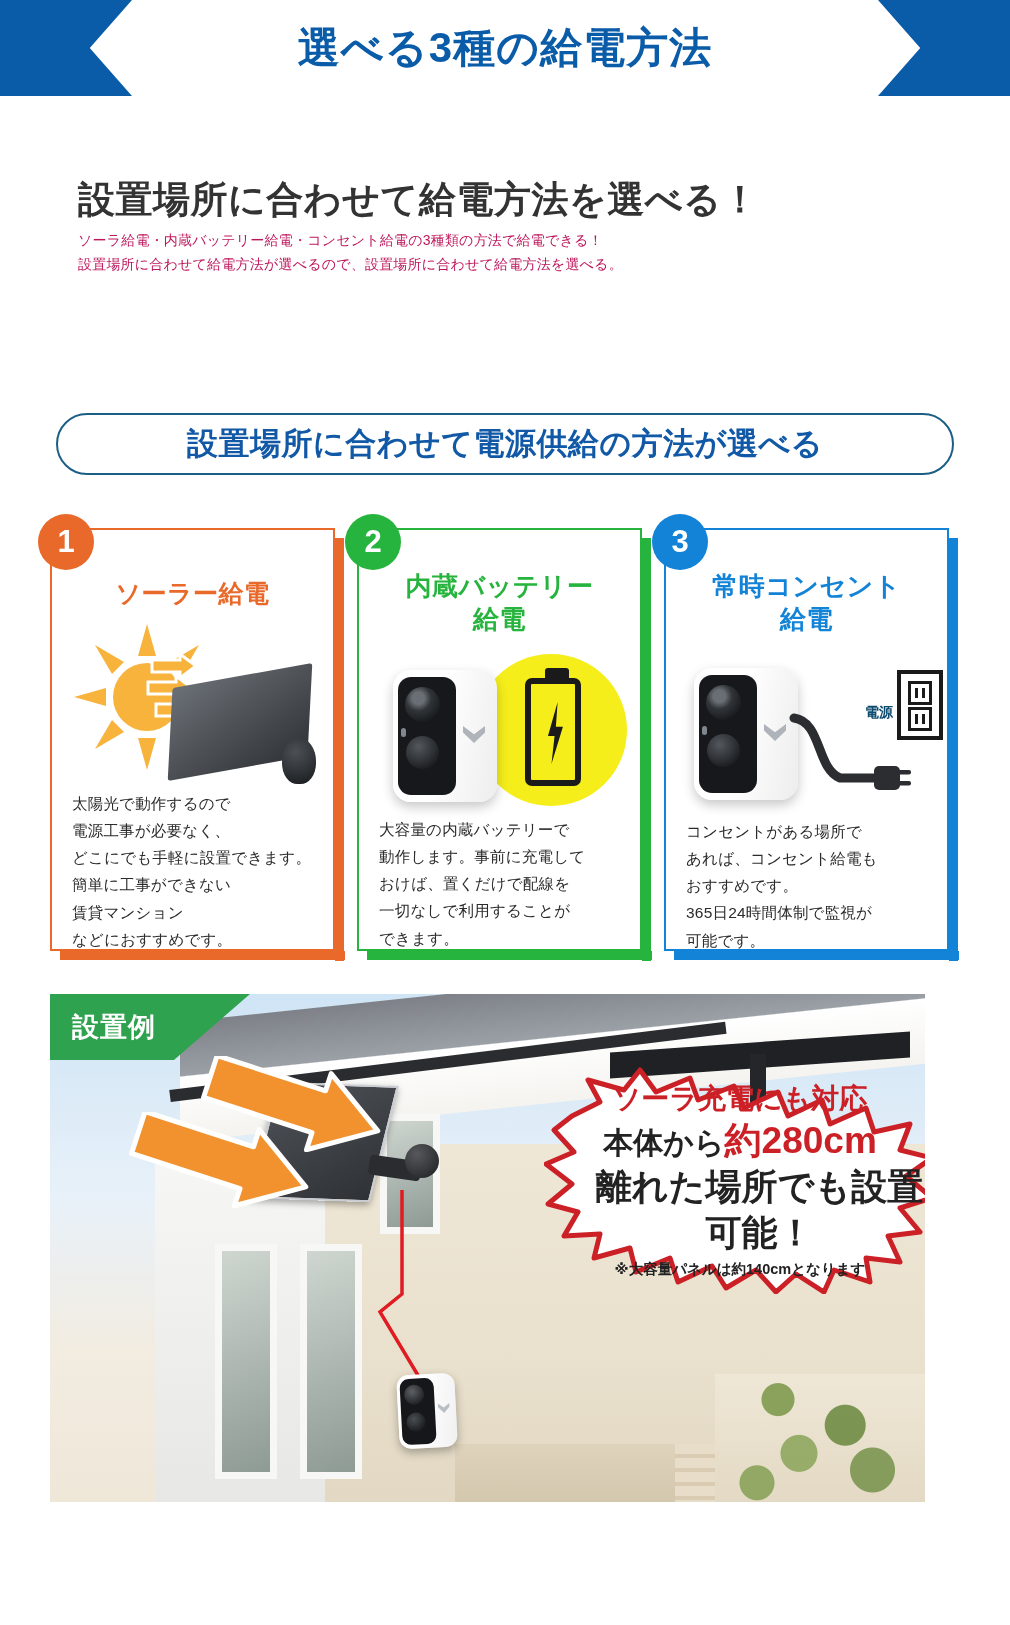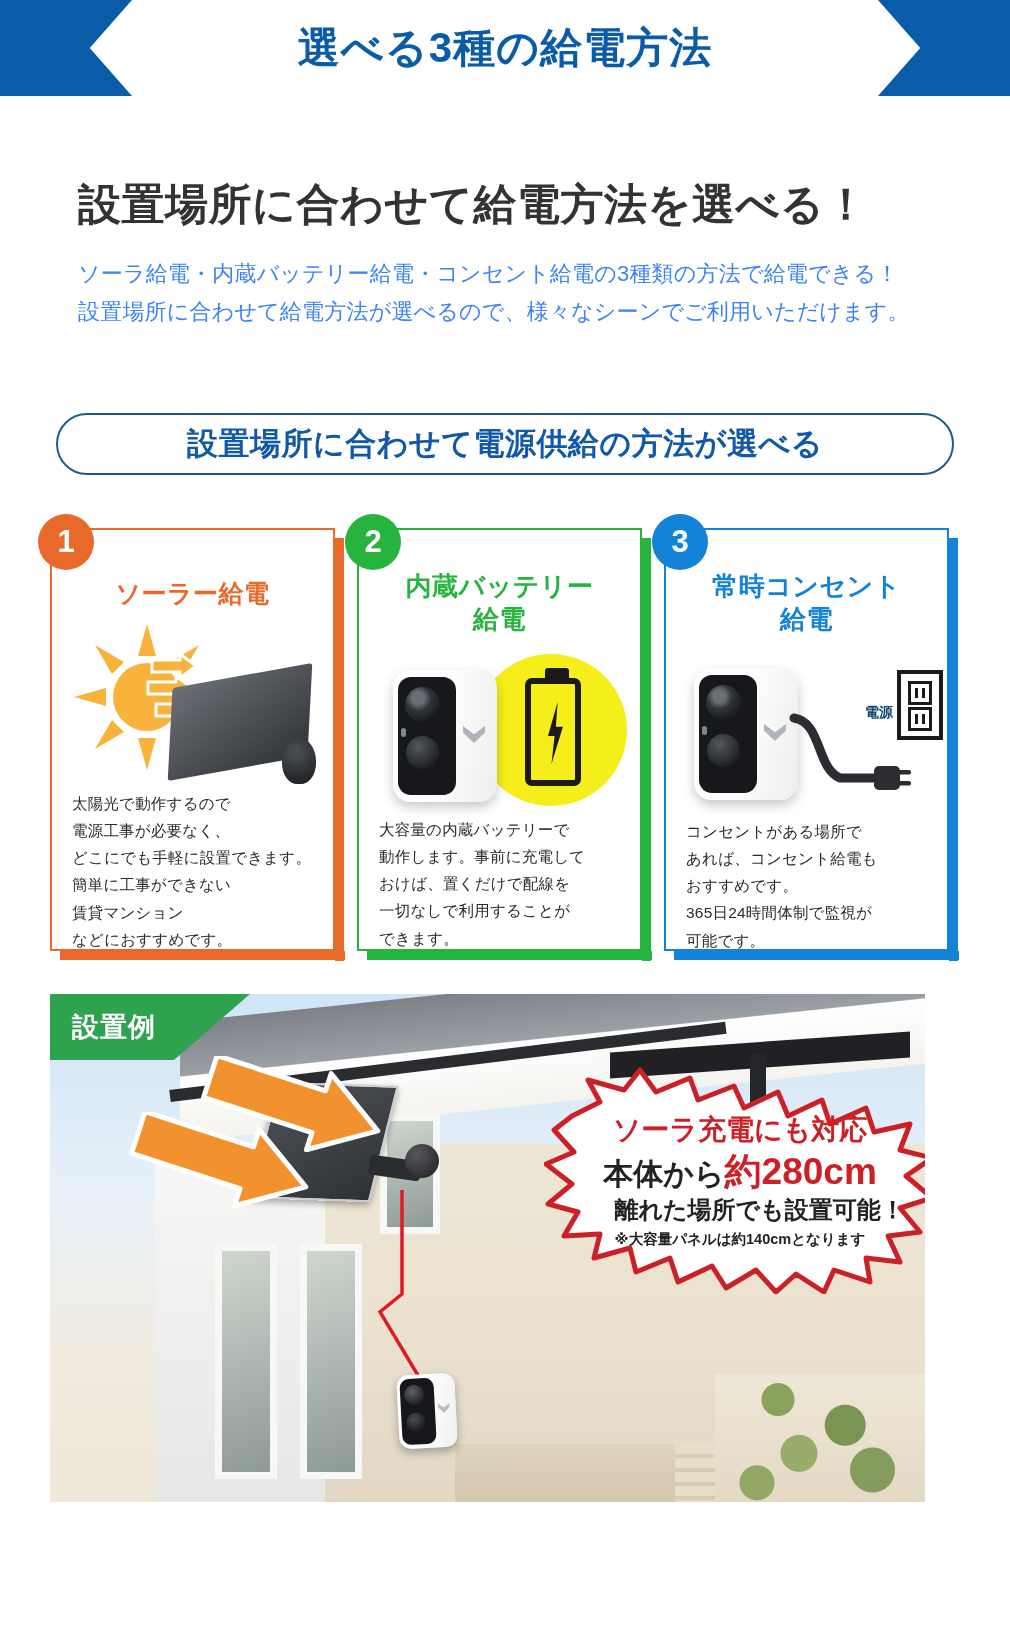--- a/index.html
+++ b/index.html
@@ -28,26 +28,25 @@
   .header-title {
     position: absolute; left: 0; right: 0; top: 0; height: 96px;
     display: flex; align-items: center; justify-content: center;
     color: #0A5CA8;
     font-size: 42px; font-weight: 700; letter-spacing: 1px;
   }
 
   
   .lead { position: absolute; left: 78px; top: 172px; width: 860px; }
   .lead h2 {
-    color: #333333; font-size: 43px; font-weight: 700;
+    color: #333333; font-size: 37px; font-weight: 700;
     line-height: 1.5; letter-spacing: 0.5px;
   }
   .lead p {
-    margin-top: 18px;
-    color: #3b82f6; font-size: 22px; font-weight: 500;
+    color: #be185d; font-size: 14px; font-weight: 500;
     line-height: 1.75; letter-spacing: 0.2px;
   }
 
   
   .pill {
     position: absolute; left: 56px; top: 413px;
     width: 898px; height: 62px;
     border: 2px solid #1C5F86; border-radius: 34px;
     display: flex; align-items: center; justify-content: center;
   }
@@ -251,21 +250,21 @@
   .burst { position: absolute; left: 494px; top: 72px; width: 392px; height: 228px; z-index: 7; }
   .burst svg { position: absolute; inset: 0; }
   .burst-text {
     position: absolute; inset: 0;
     display: flex; flex-direction: column; align-items: center; justify-content: center;
     text-align: center; line-height: 1.28;
   }
   .bl1 { color: #CC2027; font-size: 28px; font-weight: 700; }
   .bl2 { font-size: 30px; font-weight: 700; color: #222; text-align: center; }
   .bl2 em { font-style: normal; color: #CC2027; font-size: 37px; }
-  .bl3 { font-size: 24px; font-weight: 700; color: #222; margin-left: 39px; }
+  .bl3 { font-size: 36px; font-weight: 700; color: #222; margin-left: 39px; }
   .bl4 { font-size: 14.5px; font-weight: 700; color: #222; margin-top: 4px; }
 
   
   .sun-wrap { position: relative; width: 100%; height: 100%; }
   .solar-card { position: absolute; left: 120px; top: 58px; }
   .solar-card .pl {
     width: 140px; height: 92px;
     background: linear-gradient(150deg,#6b7076,#2f3236);
     transform: skewY(-13deg) rotate(3deg);
     border-radius: 3px;
@@ -358,21 +357,21 @@
   <div class="header">
     <div class="chev left" style="background: rgb(10, 92, 168);"></div>
     <div class="chev right" style="background: rgb(10, 92, 168);"></div>
     <div class="header-title" style="color: rgb(10, 92, 168);">選べる3種の給電方法</div>
   </div>
 
   <div class="lead">
     <h2>設置場所に合わせて給電方法を選べる！</h2>
     <p>
       <span>ソーラ給電・内蔵バッテリー給電・コンセント給電の3種類の方法で給電できる！</span><br>
-      <span>設置場所に合わせて給電方法が選べるので、様々なシーンでご利用いただけます。</span>
+      <span>設置場所に合わせて給電方法が選べるので、設置場所に合わせて給電方法を選べる。</span>
     </p>
   </div>
 
   <div class="pill" style="border-color: rgb(28, 95, 134);">
     <span style="color: rgb(17, 89, 166);">設置場所に合わせて電源供給の方法が選べる</span>
   </div>
 
   <div class="cards">
 
     <div class="card c1" style="--accent: #E8692A;">

